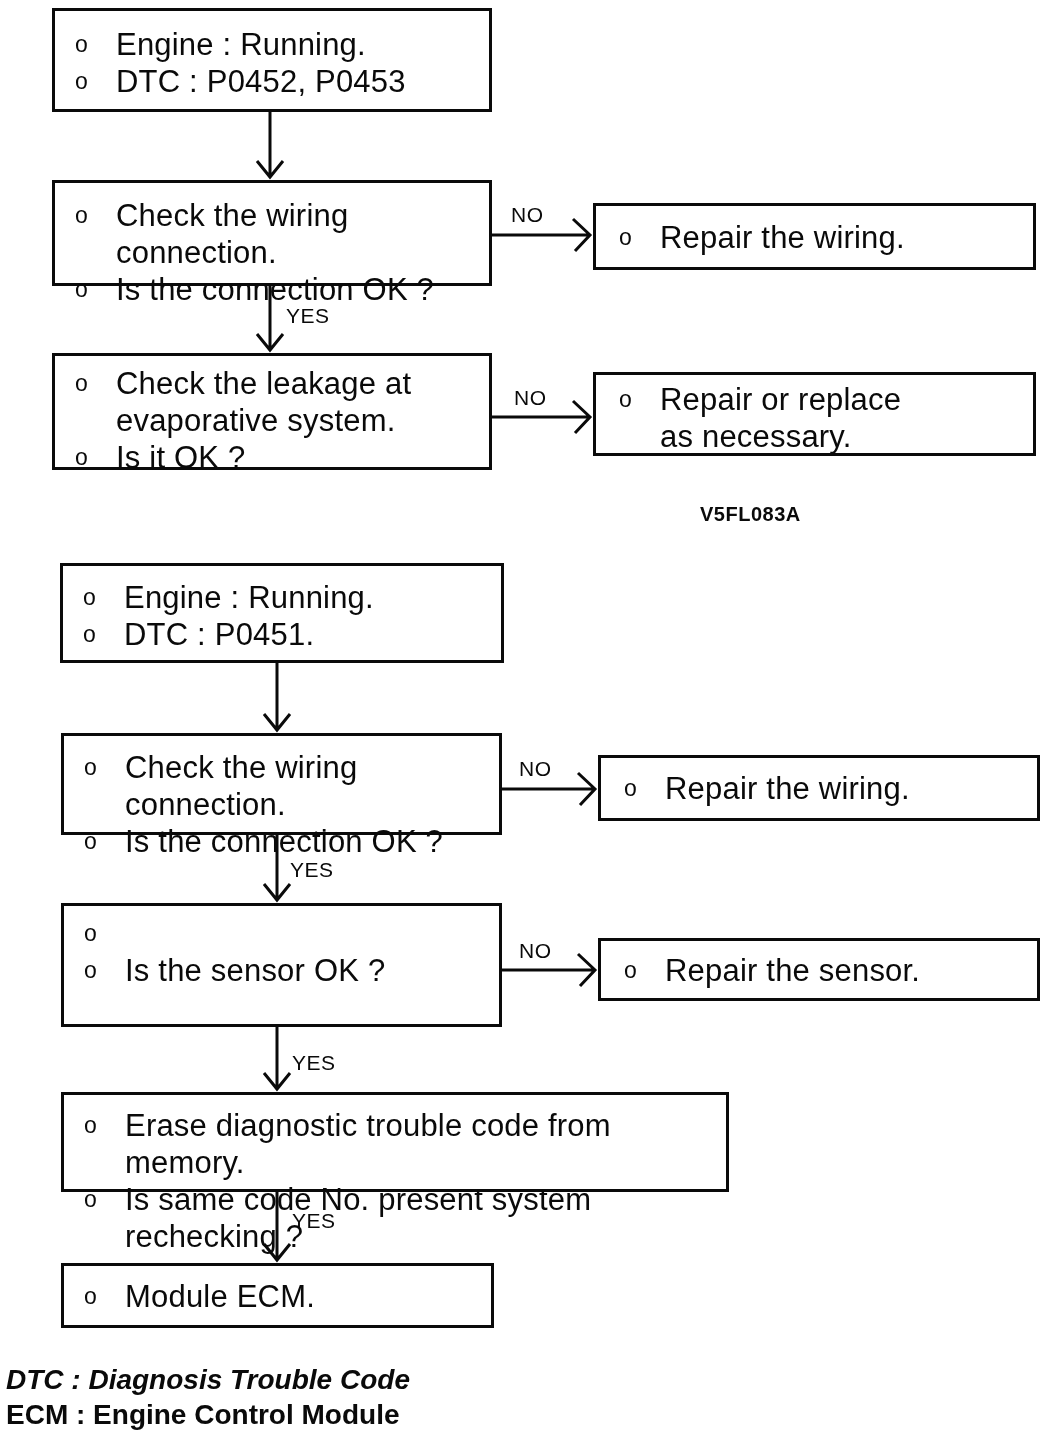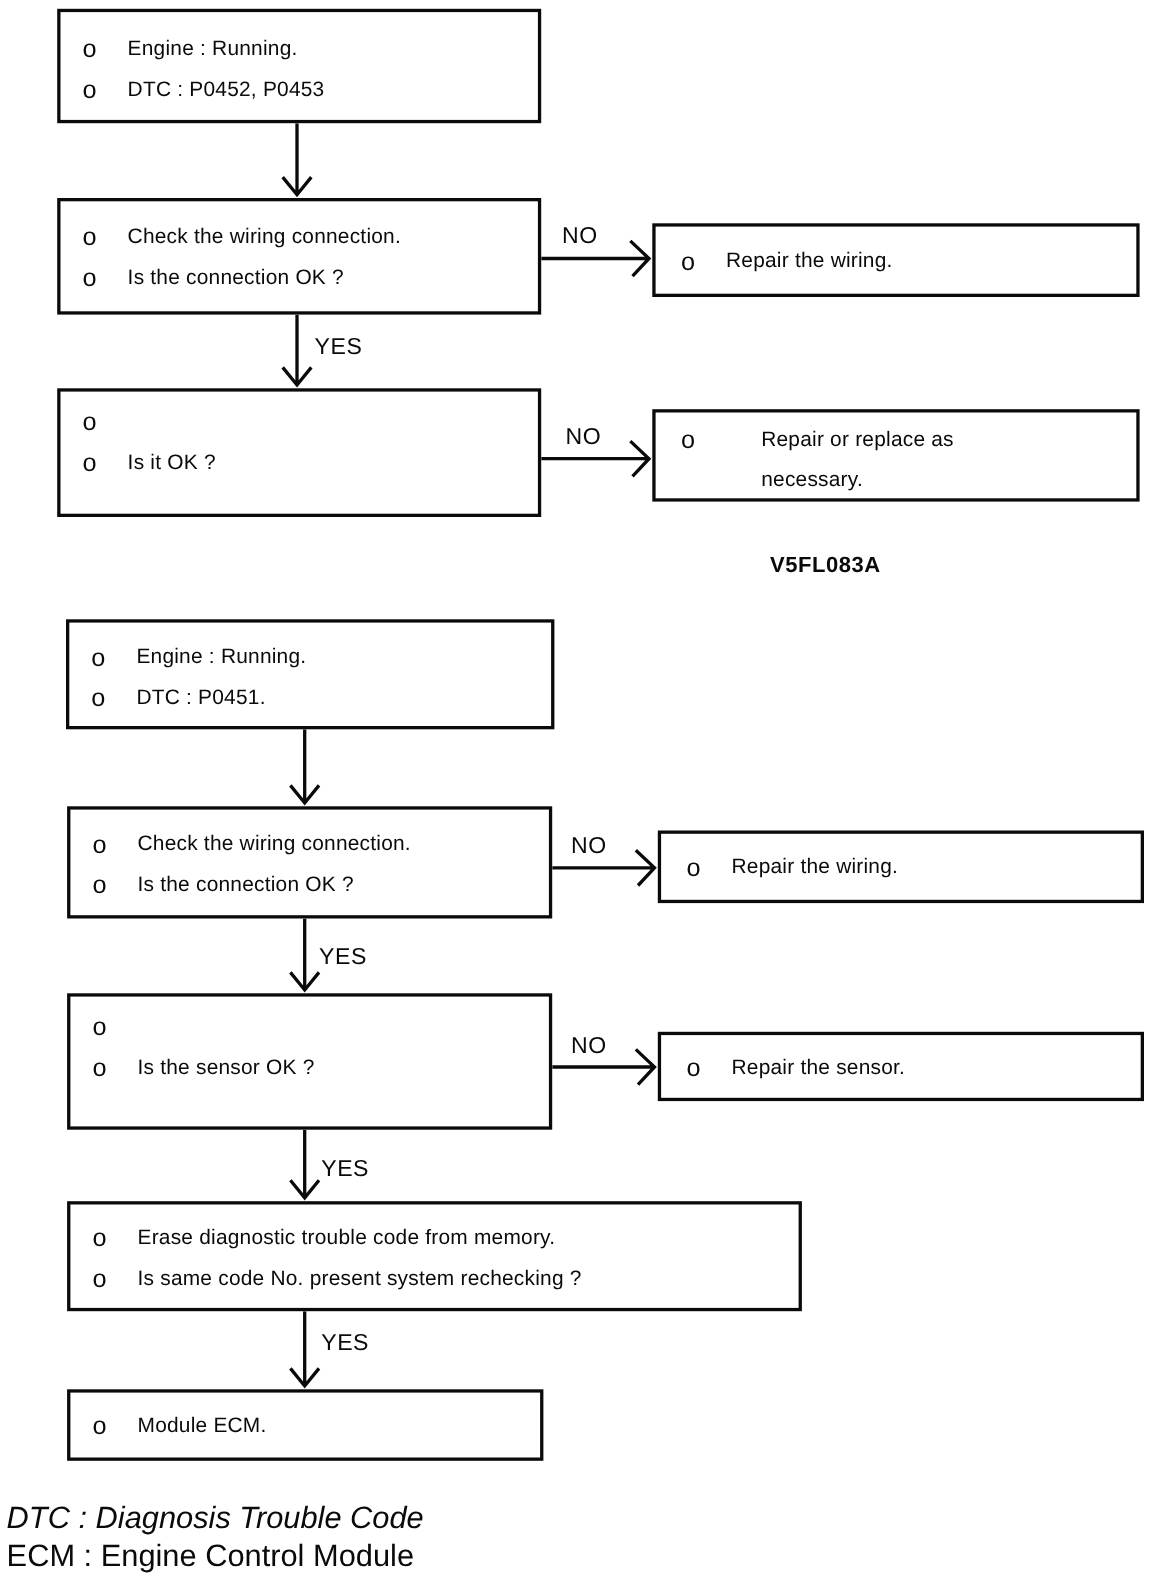--- a/index.html
+++ b/index.html
@@ -21,21 +21,21 @@
     padding-right: 8px;
   }
   .line { display: flex; align-items: flex-start; line-height: 37px; }
   .bullet {
     flex: none;
     width: 41px;
     font-size: 23px;
     line-height: 37px;
   }
   .txt {
-    font-size: 19px;
+    font-size: 31px;
     line-height: 37px;
     letter-spacing: 0.2px;
   }
   .edge-label {
     position: absolute;
     font-size: 21px;
     line-height: 30px;
     letter-spacing: 0.5px;
   }
   .figcode {
@@ -45,20 +45,21 @@
     font-size: 20px;
     font-weight: bold;
     letter-spacing: 0.5px;
   }
   .legend {
     position: absolute;
     left: 6px;
     top: 1362px;
     font-size: 28px;
     line-height: 35px;
+    font-weight: bold;
   }
   .legend .l1 { font-style: italic; }
   .arrows { position: absolute; left: 0; top: 0; }
   .arrows path { stroke: #0a0a0a; stroke-width: 3; fill: none; }
 </style>
 </head>
 <body>
 
 <div class="canvas">
 
@@ -108,33 +109,34 @@
         <span class="bullet">o</span>
         <span class="txt">Repair the wiring.</span>
       </div>
     </div>
 
     <div class="edge-label" style="left:286px; top:301px;">YES</div>
 
     <div class="node" style="left:52px; top:353px; width:440px; height:117px; padding-top:9px;">
       <div class="line">
         <span class="bullet">o</span>
+        <span class="txt" style="max-width:340px;">Check the leakage at evaporative system.</span>
       </div>
       <div class="line">
         <span class="bullet">o</span>
         <span class="txt">Is it OK ?</span>
       </div>
     </div>
 
     <div class="edge-label" style="left:514px; top:383px;">NO</div>
 
     <div class="node" style="left:593px; top:372px; width:443px; height:84px; padding-top:6px; padding-left:23px;">
       <div class="line">
         <span class="bullet">o</span>
-        <span class="txt" style="max-width:268px;margin-left:32px;">Repair or replace as necessary.</span>
+        <span class="txt" style="max-width:268px;">Repair or replace as necessary.</span>
       </div>
     </div>
 
     <div class="figcode">V5FL083A</div>
   </div>
 
   <div>
 
     <div class="node" style="left:60px; top:563px; width:444px; height:100px; padding-top:13px;">
       <div class="line">

